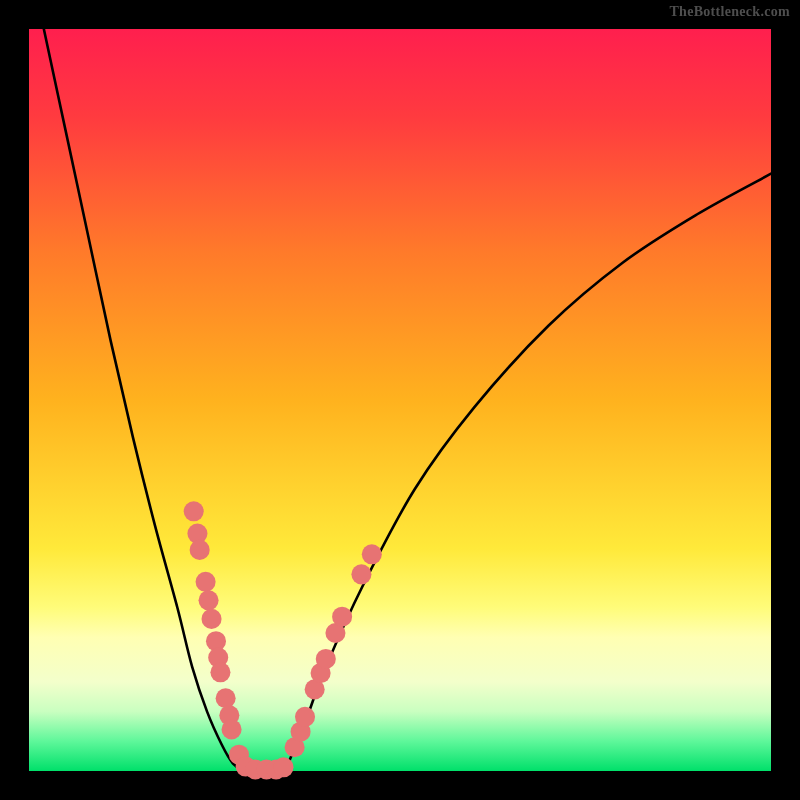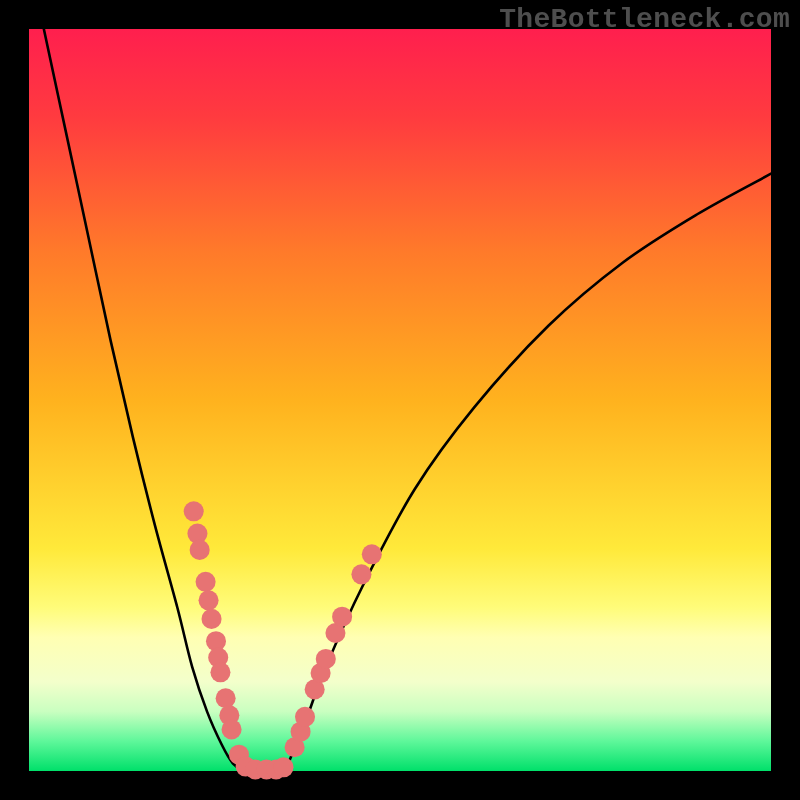--- a/index.html
+++ b/index.html
@@ -22,25 +22,25 @@
     left: 29px;
     top: 29px;
     width: 742px;
     height: 742px;
     
   }
   .watermark {
     position: absolute;
     top: 4px;
     right: 10px;
-    font-size: 28px;
+    font-size: 14px;
     font-weight: 600;
     color: #4e4e4e;
     letter-spacing: 0.3px;
-    font-family: Liberation Mono, monospace;
+    font-family: Liberation Serif, serif;
   }
   svg.curve-layer {
     position: absolute;
     left: 0;
     top: 0;
     width: 742px;
     height: 742px;
     overflow: visible;
   }
 </style>

